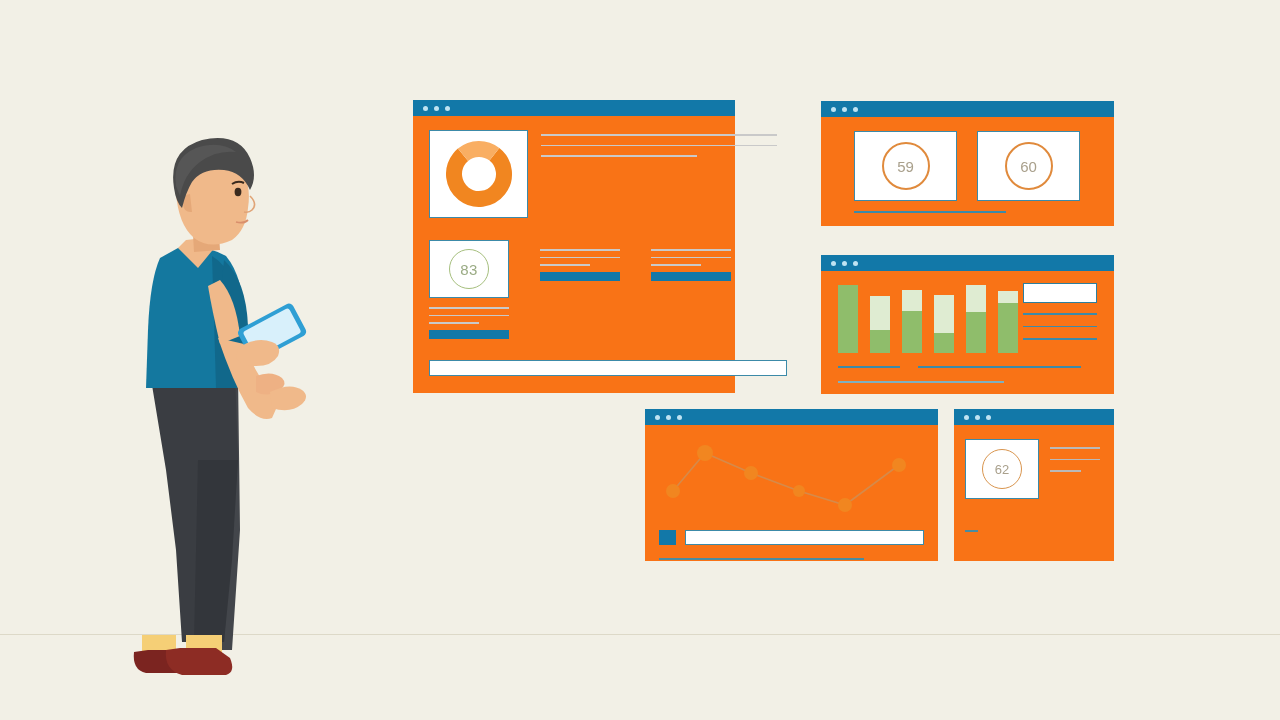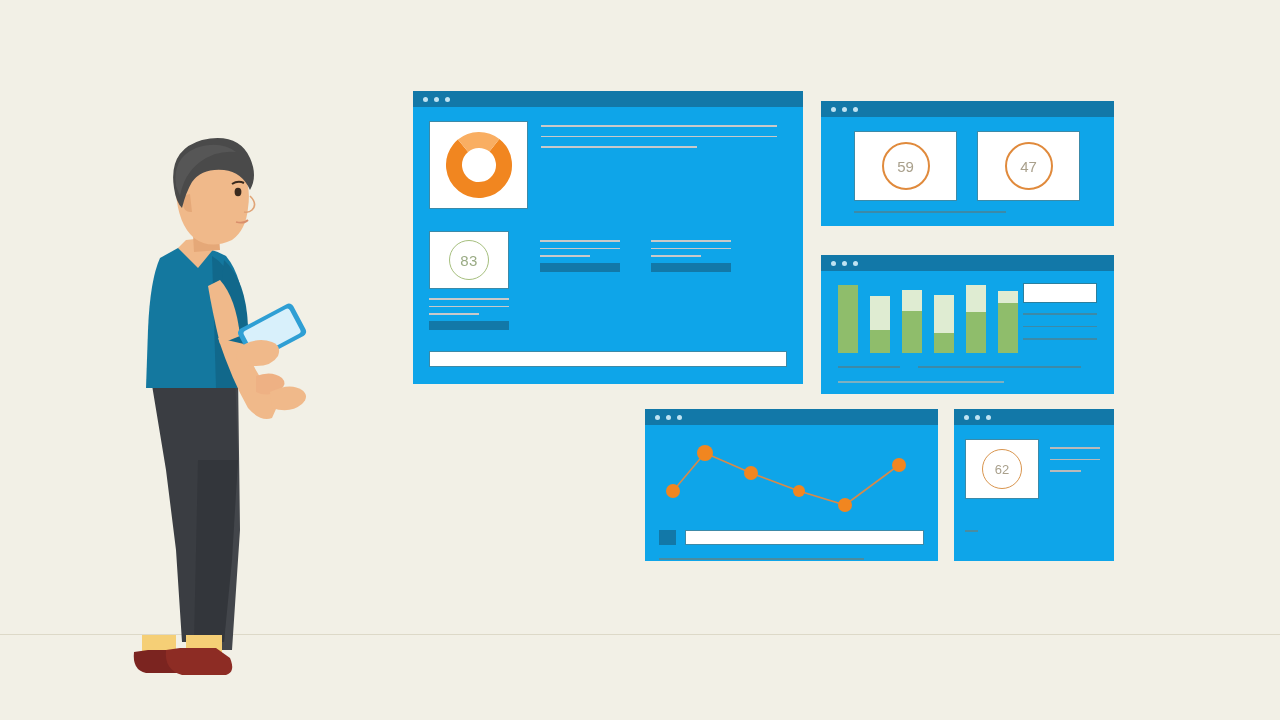--- a/index.html
+++ b/index.html
@@ -20,24 +20,24 @@
   
   .person { position:absolute; left:120px; top:130px; width:200px; height:560px; }
 
   
   .win { position:absolute; background:#ffffff; }
   .win-bar {
     height:16px; background:#1278a8; display:flex; align-items:center;
     padding-left:10px; gap:6px;
   }
   .dot { width:5px; height:5px; border-radius:50%; background:#bfe3f2; }
-  .win-body { position:relative; background:#0ea5e9; }
-
-  
-  #win-main { left:413px; top:91px; width:390px; height:293px; }
+  .win-body { position:relative; background:#f97316; }
+
+  
+  #win-main { left:413px; top:100px; width:322px; height:293px; }
   #win-main .win-body { height:277px; padding:14px; }
 
   .donut-box {
     position:absolute; left:16px; top:14px; width:99px; height:88px;
     border:1.4px solid #3c8aa8; background:#fff;
   }
   .donut { position:absolute; left:50%; top:50%; transform:translate(-50%,-50%); }
 
   .hdr-lines { position:absolute; left:128px; top:18px; width:236px; }
   .gline { background:#c9c9c9; height:1.5px; margin-bottom:9px; }
@@ -248,21 +248,21 @@
       <span class="dot"></span>
       <span class="dot"></span>
       <span class="dot"></span>
     </div>
     <div class="win-body">
       <div class="tr-row">
         <div class="tr-box">
           <div class="ocircle">59</div>
         </div>
         <div class="tr-box">
-          <div class="ocircle">47</div>
+          <div class="ocircle">60</div>
         </div>
       </div>
       <div class="tr-underline"></div>
     </div>
   </div>
 
   <div class="win" id="win-bars">
     <div class="win-bar">
       <span class="dot"></span>
       <span class="dot"></span>

